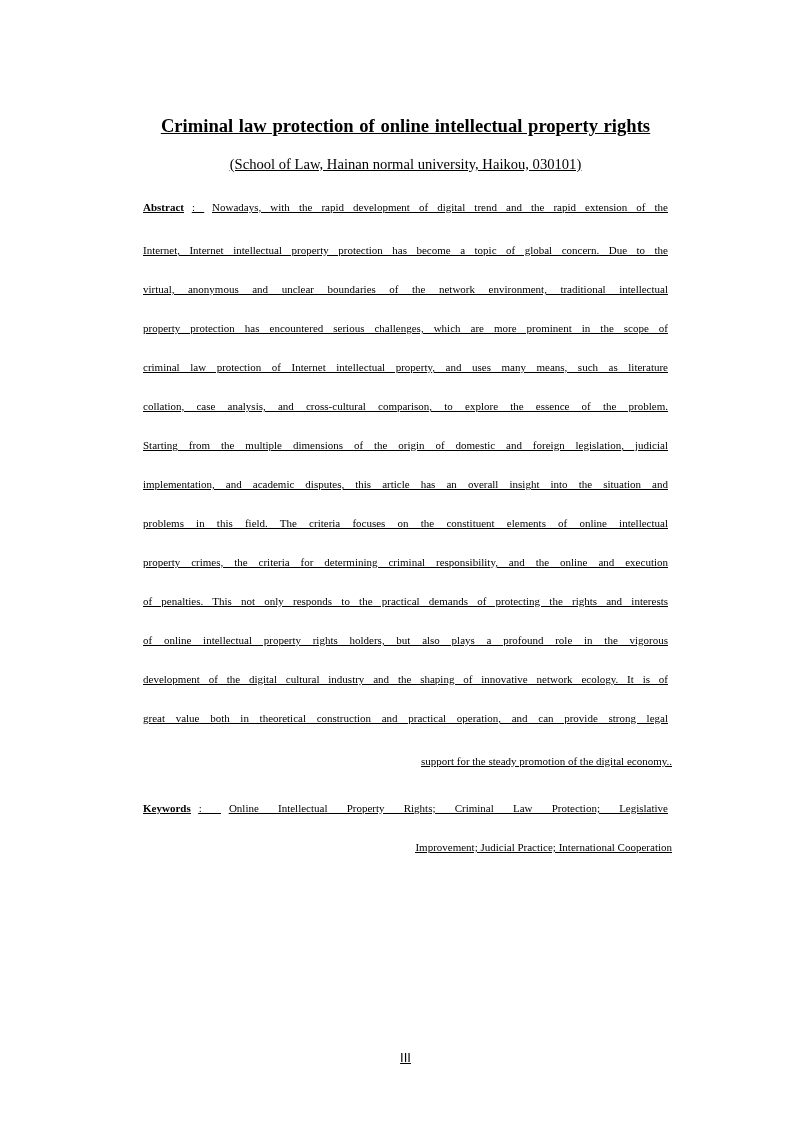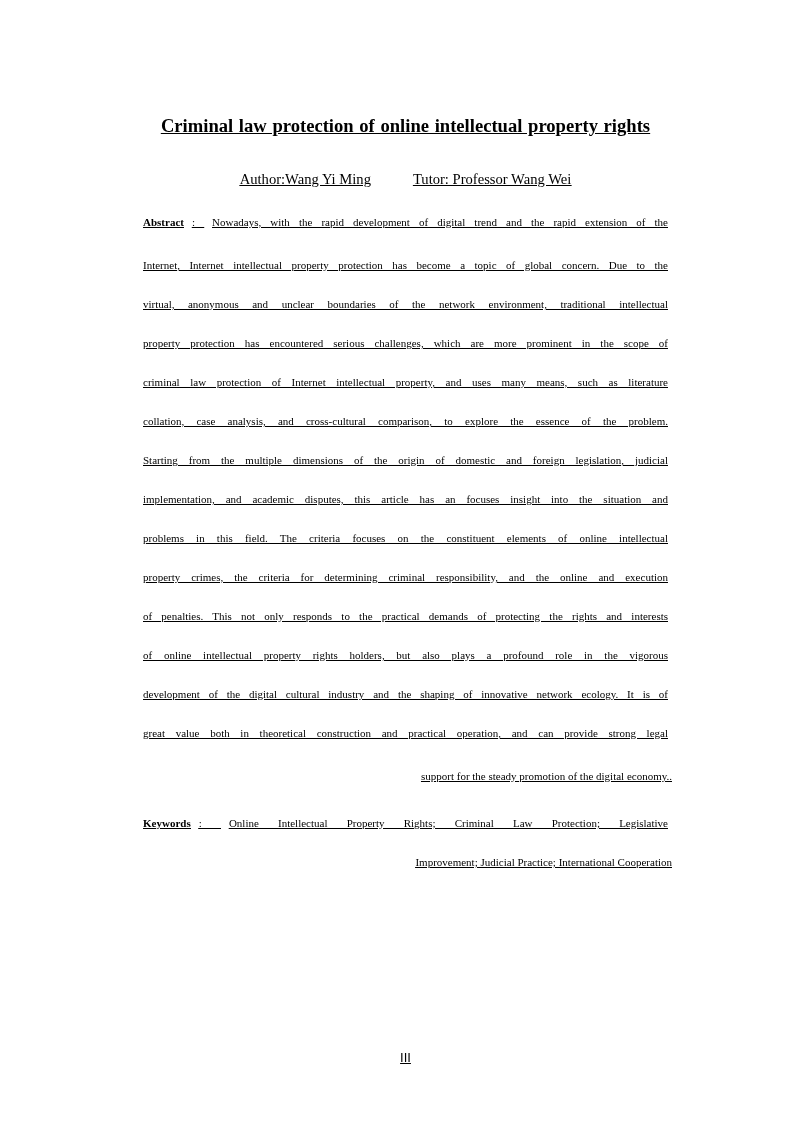--- a/index.html
+++ b/index.html
@@ -56,37 +56,35 @@
   }
 </style>
 </head>
 <body>
 
 <div class="page">
   <div class="content">
 
     <h1 class="title">Criminal law protection of online intellectual property rights</h1>
 
-    <div class="byline">
-      <span>Author:Wang Yi Ming</span><span class="byline-gap"></span><span>Tutor: Professor Wang Wei</span>
-    </div>
 
+    <div class="affiliation">(School of Law, Hainan normal university, Haikou, 030101)</div>
 
     <div class="para">
       <div class="line jline">
         <b>Abstract</b><span>: </span><span>Nowadays, with the rapid development of digital trend and the rapid extension of the</span>
       </div>
       <div>
           <div class="line jline">Internet, Internet intellectual property protection has become a topic of global concern. Due to the</div>
           <div class="line jline">virtual, anonymous and unclear boundaries of the network environment, traditional intellectual</div>
           <div class="line jline">property protection has encountered serious challenges, which are more prominent in the scope of</div>
           <div class="line jline">criminal law protection of Internet intellectual property, and uses many means, such as literature</div>
           <div class="line jline">collation, case analysis, and cross-cultural comparison, to explore the essence of the problem.</div>
           <div class="line jline">Starting from the multiple dimensions of the origin of domestic and foreign legislation, judicial</div>
-          <div class="line jline">implementation, and academic disputes, this article has an focuses insight into the situation and</div>
+          <div class="line jline">implementation, and academic disputes, this article has an overall insight into the situation and</div>
           <div class="line jline">problems in this field. The criteria focuses on the constituent elements of online intellectual</div>
           <div class="line jline">property crimes, the criteria for determining criminal responsibility, and the online and execution</div>
           <div class="line jline">of penalties. This not only responds to the practical demands of protecting the rights and interests</div>
           <div class="line jline">of online intellectual property rights holders, but also plays a profound role in the vigorous</div>
           <div class="line jline">development of the digital cultural industry and the shaping of innovative network ecology. It is of</div>
           <div class="line jline">great value both in theoretical construction and practical operation, and can provide strong legal</div>
         </div>
       <div class="line">support for the steady promotion of the digital economy..</div>
     </div>
 

